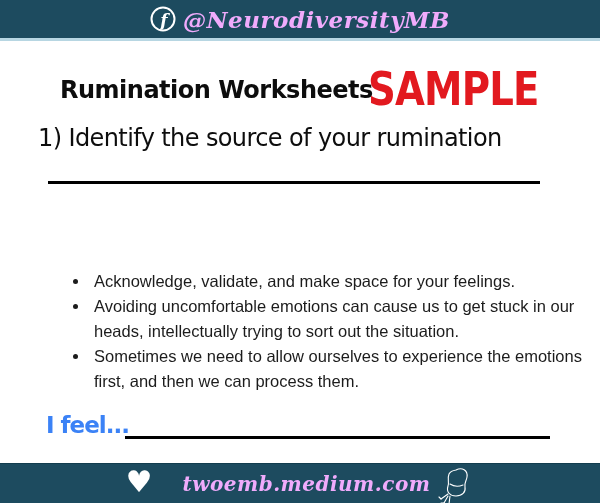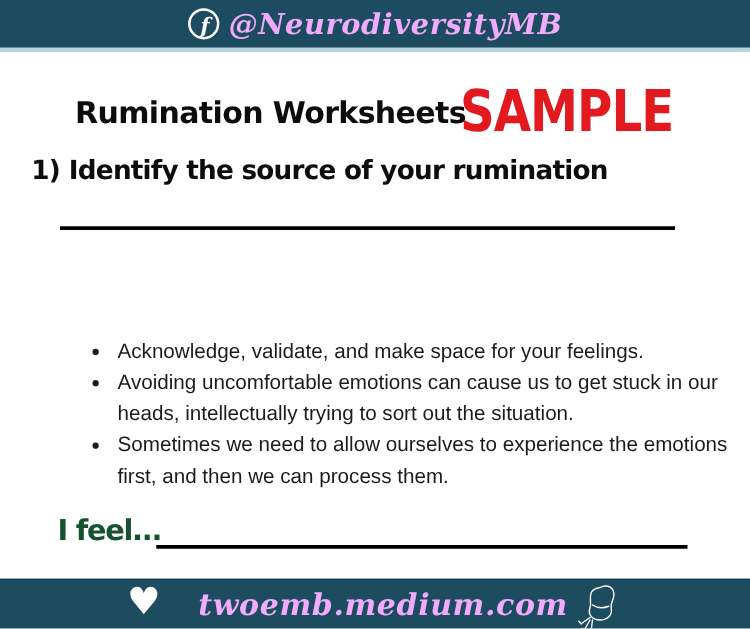--- a/index.html
+++ b/index.html
@@ -57,23 +57,23 @@
     color: #e2191f;
     letter-spacing: -1px;
     transform: scaleX(0.84);
     transform-origin: left top;
     white-space: nowrap;
   }
 
   
   .section-heading {
     position: absolute;
-    left: 25px;
-    font-size: 21px;
-    font-weight: 700;
+    left: 38px;
+    font-size: 24px;
+    font-weight: 400;
     color: #0d0d0d;
     letter-spacing: -0.6px;
     white-space: nowrap;
   }
   .section-heading.s1 { top: 124px; }
   .section-heading.s2 { top: 218px; }
   .section-number { display: inline-block; }
   .s1 .section-number { margin-right: 7px; }
   .s2 .section-number { margin-right: 16px; }
 
@@ -100,21 +100,21 @@
   }
   .bullet-list li { padding-left: 4px; }
 
   
   .ifeel-label {
     position: absolute;
     left: 46px;
     top: 412px;
     font-size: 23px;
     font-weight: 800;
-    color: #14532d;
+    color: #3b82f6;
     letter-spacing: -1px;
     white-space: nowrap;
   }
 
   
   .bottom-banner {
     position: absolute;
     left: 0;
     top: 463px;
     width: 100%;
@@ -126,21 +126,21 @@
     justify-content: center;
     gap: 6px;
     box-sizing: border-box;
   }
   .heart-icon {
     color: #ffffff;
     font-size: 30px;
     line-height: 30px;
     transform: translateY(-2px);
   }
-  .footer-script { font-size: 24px; margin-left: 24px; }
+  .footer-script { font-size: 20px; margin-left: 24px; }
   .person-icon { width: 38px; height: 40px; display: block; margin-top: 4px; }
 </style>
 </head>
 <body>
 
 <div id="page">
 
   <div class="top-banner">
     <svg class="fb-icon" viewBox="0 0 26 26">
       <circle cx="13" cy="13" r="11.5" fill="none" stroke="#ffffff" stroke-width="2"></circle>

